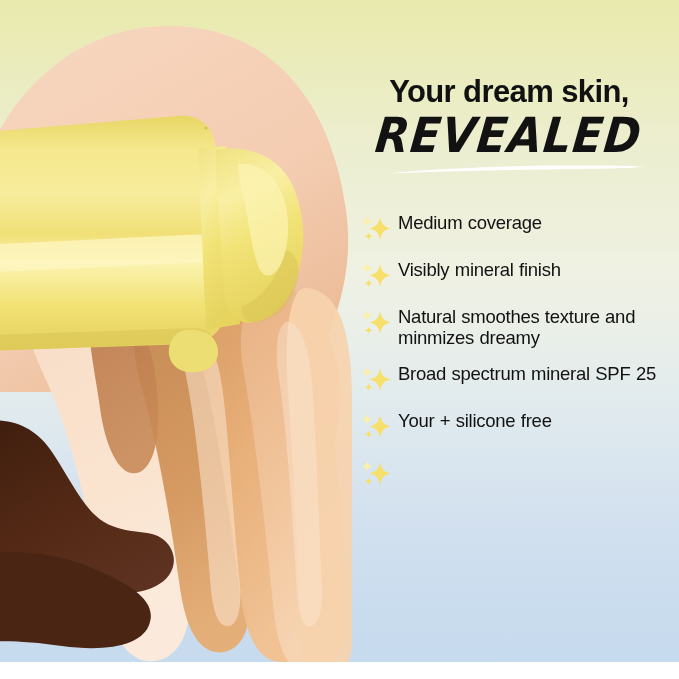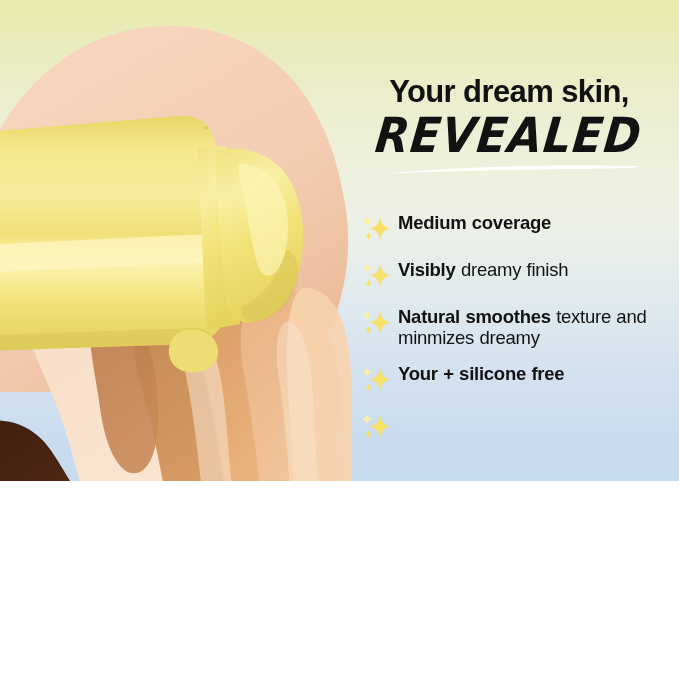--- a/index.html
+++ b/index.html
@@ -5,21 +5,21 @@
 <style>
   html,body{margin:0;padding:0;}
   body{
     width:679px;height:679px;
     font-family:"Liberation Sans", sans-serif;
     overflow:hidden;
   }
 
   #canvas{
     position:relative;
-    width:679px;height:481px;
+    width:679px;height:662px;
     overflow:hidden;
     background:linear-gradient(180deg,
        #e9eaac 0%,
        #eceed0 22%,
        #eff1e2 40%,
        #eaefe8 50%,
        #e0eaee 62%,
        #d3e1ef 78%,
        #c9dcee 92%,
        #c7dbee 100%);
@@ -95,21 +95,21 @@
   }
   .btext{
     flex:1 1 auto;
     font-family:"Liberation Sans", sans-serif;
     font-size:18.5px;
     line-height:1.16;
     color:#121212;
     letter-spacing:-0.25px;
     word-spacing:0.5px;
   }
-  .btext b{font-weight:bold;}
+  .btext b{font-weight:normal;}
   .btext .reg{font-weight:normal;}
 </style>
 </head>
 <body>
 
 <div id="canvas">
 
   <svg id="art" viewBox="0 0 679 679" preserveAspectRatio="none" aria-hidden="true">
     <defs>
       <linearGradient id="gTube" x1="0" y1="0" x2="0" y2="1">
@@ -257,29 +257,37 @@
               <path d="M8.6 17.2 C9.1 19.8 10.0 20.7 12.6 21.2 C10.0 21.7 9.1 22.6 8.6 25.2 C8.1 22.6 7.2 21.7 4.6 21.2 C7.2 20.7 8.1 19.8 8.6 17.2 Z" fill="#f6e06a"></path>
             </svg></span>
           <span class="btext"><b>Medium coverage</b></span>
         </div>
         <div class="bullet">
           <span class="spark"><svg viewBox="0 0 32 30" aria-hidden="true">
               <path d="M20 2 C21.3 9.2 24.2 12.1 31 13.5 C24.2 14.9 21.3 17.8 20 25 C18.7 17.8 15.8 14.9 9 13.5 C15.8 12.1 18.7 9.2 20 2 Z" fill="#f6e06a"></path>
               <path d="M7.2 0.8 C7.9 4.3 9.2 5.6 12.6 6.3 C9.2 7.0 7.9 8.3 7.2 11.8 C6.5 8.3 5.2 7.0 1.8 6.3 C5.2 5.6 6.5 4.3 7.2 0.8 Z" fill="#fbf0a8"></path>
               <path d="M8.6 17.2 C9.1 19.8 10.0 20.7 12.6 21.2 C10.0 21.7 9.1 22.6 8.6 25.2 C8.1 22.6 7.2 21.7 4.6 21.2 C7.2 20.7 8.1 19.8 8.6 17.2 Z" fill="#f6e06a"></path>
             </svg></span>
-          <span class="btext"><b>Visibly</b><span class="reg"> dreamy finish</span></span>
+          <span class="btext"><b>Visibly</b><span class="reg"> mineral finish</span></span>
         </div>
         <div class="bullet">
           <span class="spark"><svg viewBox="0 0 32 30" aria-hidden="true">
               <path d="M20 2 C21.3 9.2 24.2 12.1 31 13.5 C24.2 14.9 21.3 17.8 20 25 C18.7 17.8 15.8 14.9 9 13.5 C15.8 12.1 18.7 9.2 20 2 Z" fill="#f6e06a"></path>
               <path d="M7.2 0.8 C7.9 4.3 9.2 5.6 12.6 6.3 C9.2 7.0 7.9 8.3 7.2 11.8 C6.5 8.3 5.2 7.0 1.8 6.3 C5.2 5.6 6.5 4.3 7.2 0.8 Z" fill="#fbf0a8"></path>
               <path d="M8.6 17.2 C9.1 19.8 10.0 20.7 12.6 21.2 C10.0 21.7 9.1 22.6 8.6 25.2 C8.1 22.6 7.2 21.7 4.6 21.2 C7.2 20.7 8.1 19.8 8.6 17.2 Z" fill="#f6e06a"></path>
             </svg></span>
           <span class="btext"><b>Natural smoothes</b><span class="reg"> texture and minmizes dreamy</span></span>
+        </div>
+        <div class="bullet">
+          <span class="spark"><svg viewBox="0 0 32 30" aria-hidden="true">
+              <path d="M20 2 C21.3 9.2 24.2 12.1 31 13.5 C24.2 14.9 21.3 17.8 20 25 C18.7 17.8 15.8 14.9 9 13.5 C15.8 12.1 18.7 9.2 20 2 Z" fill="#f6e06a"></path>
+              <path d="M7.2 0.8 C7.9 4.3 9.2 5.6 12.6 6.3 C9.2 7.0 7.9 8.3 7.2 11.8 C6.5 8.3 5.2 7.0 1.8 6.3 C5.2 5.6 6.5 4.3 7.2 0.8 Z" fill="#fbf0a8"></path>
+              <path d="M8.6 17.2 C9.1 19.8 10.0 20.7 12.6 21.2 C10.0 21.7 9.1 22.6 8.6 25.2 C8.1 22.6 7.2 21.7 4.6 21.2 C7.2 20.7 8.1 19.8 8.6 17.2 Z" fill="#f6e06a"></path>
+            </svg></span>
+          <span class="btext"><span class="reg">Broad spectrum mineral </span><b>SPF 25</b></span>
         </div>
         <div class="bullet">
           <span class="spark"><svg viewBox="0 0 32 30" aria-hidden="true">
               <path d="M20 2 C21.3 9.2 24.2 12.1 31 13.5 C24.2 14.9 21.3 17.8 20 25 C18.7 17.8 15.8 14.9 9 13.5 C15.8 12.1 18.7 9.2 20 2 Z" fill="#f6e06a"></path>
               <path d="M7.2 0.8 C7.9 4.3 9.2 5.6 12.6 6.3 C9.2 7.0 7.9 8.3 7.2 11.8 C6.5 8.3 5.2 7.0 1.8 6.3 C5.2 5.6 6.5 4.3 7.2 0.8 Z" fill="#fbf0a8"></path>
               <path d="M8.6 17.2 C9.1 19.8 10.0 20.7 12.6 21.2 C10.0 21.7 9.1 22.6 8.6 25.2 C8.1 22.6 7.2 21.7 4.6 21.2 C7.2 20.7 8.1 19.8 8.6 17.2 Z" fill="#f6e06a"></path>
             </svg></span>
           <span class="btext"><b>Your + silicone free</b></span>
         </div>
         <div class="bullet">

